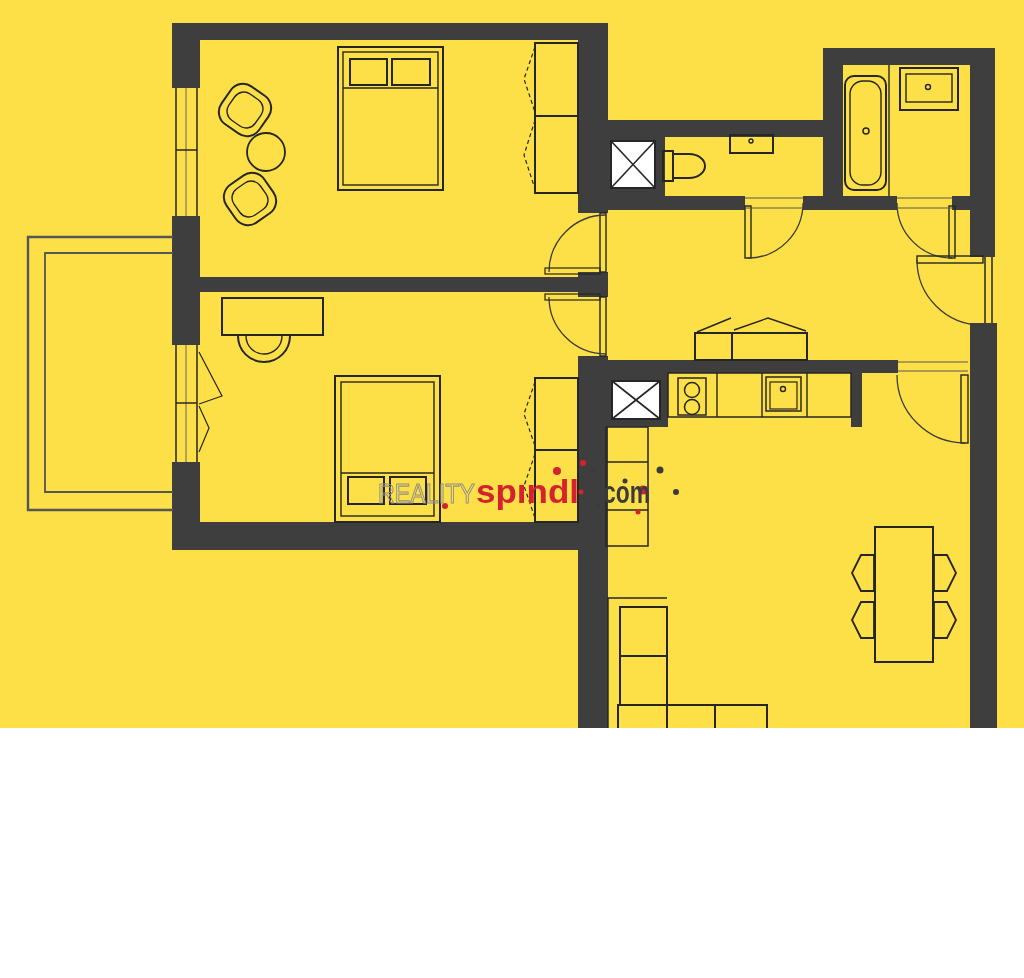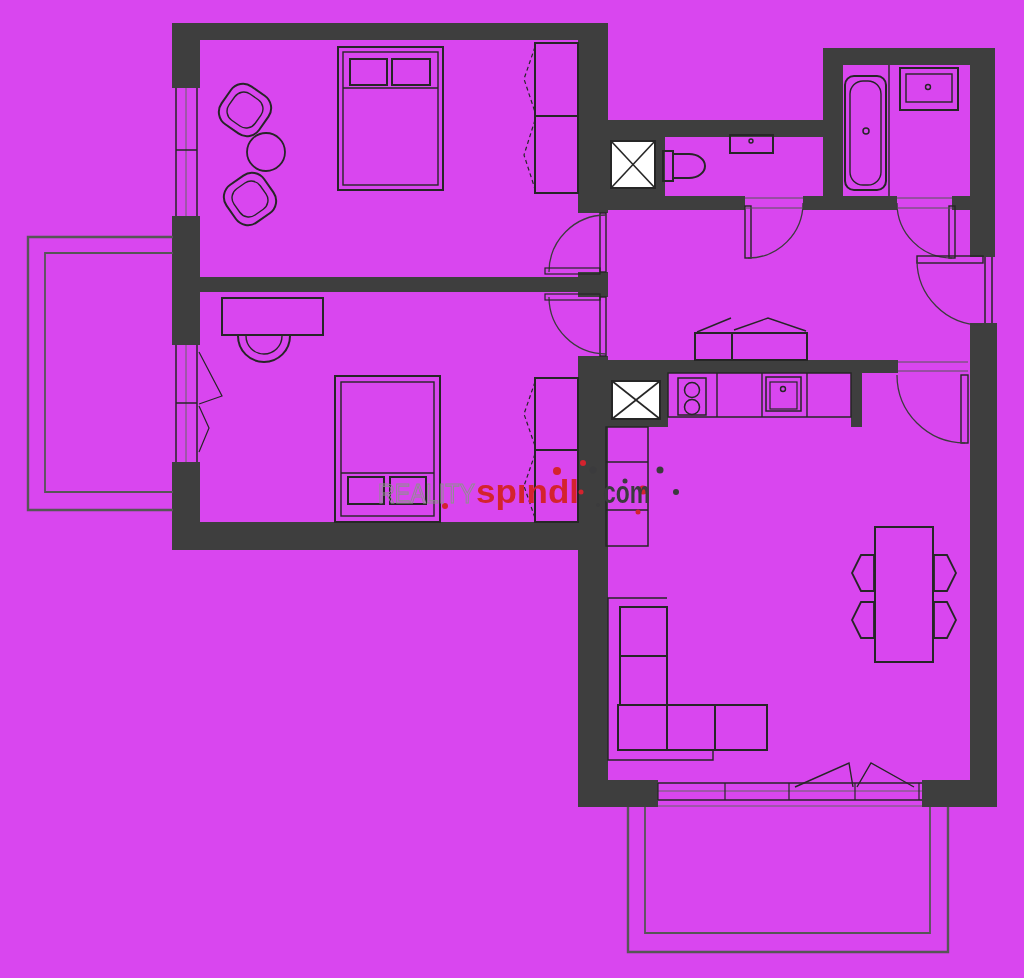--- a/index.html
+++ b/index.html
@@ -1,16 +1,16 @@
 <!DOCTYPE html>
 <html><head>
 <meta charset="utf-8">
 <style>
   html,body{margin:0;padding:0;background:#ffffff;}
-  .page{position:relative;width:1024px;height:978px;background:#d946ef;overflow:hidden;
+  .page{position:relative;width:1024px;height:728px;background:#fde047;overflow:hidden;
         font-family:"Liberation Sans", sans-serif;}
   svg{display:block;}
   .wm-reality{fill:none;stroke:#8f8f8f;stroke-width:1.1;font-size:27px;font-weight:400;
               font-family:"Liberation Sans", sans-serif;}
   .wm-spindl{fill:#d4232e;font-size:33px;font-weight:700;font-family:"Liberation Sans", sans-serif;}
   .wm-com{fill:#3b3b3d;font-size:31px;font-weight:700;font-family:"Liberation Sans", sans-serif;}
 </style>
 </head>
 <body>
 

